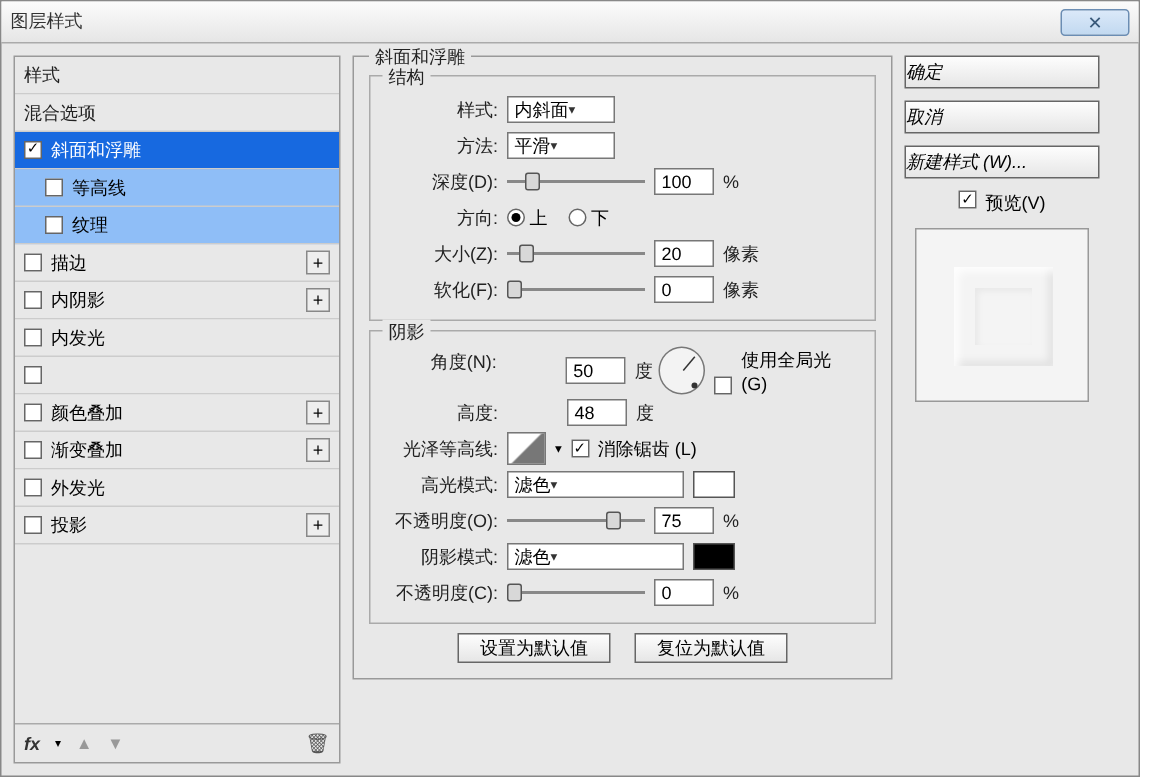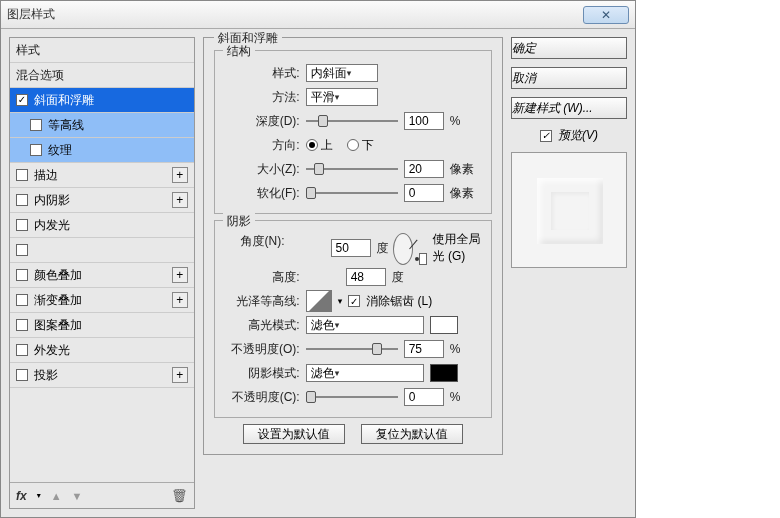--- a/index.html
+++ b/index.html
@@ -1,21 +1,21 @@
 <!DOCTYPE html>
 <html><head>
 <meta charset="utf-8">
 <style>
 * { box-sizing: border-box; margin: 0; padding: 0; font-family: "Microsoft YaHei", Arial, sans-serif; font-size: 12px; }
 body { background: #fff; }
-.dialog { width: 636px; height: 518px; background: #e8e8e8; border: 1px solid #888; position: relative; }
+.dialog { width: 760px; height: 518px; background: #e8e8e8; border: 1px solid #888; position: relative; }
 .titlebar { height: 28px; background: linear-gradient(#fbfbfb,#e6e6e6); border-bottom: 1px solid #aaa; display: flex; align-items: center; padding: 0 6px; }
 .titlebar .title { color: #333; flex: 1; font-size: 12px; }
 .close-btn { width: 46px; height: 18px; background: linear-gradient(#dbe9f9,#c2d9f0); border: 1px solid #6b8db3; border-radius: 3px; display: flex; align-items: center; justify-content: center; color: #3a5a7a; font-size: 11px; cursor: pointer; }
-.content { display: flex; padding: 8px 8px 8px 8px; height: calc(100% - 28px); gap: 8px; }
+.content { display: flex; padding: 8px 26px 8px 8px; height: calc(100% - 28px); gap: 8px; }
 .left-panel { width: 218px; background: #e8e8e8; border: 1px solid #999; display: flex; flex-direction: column; }
 .left-list { flex: 1; overflow: auto; }
 .style-row { height: 25px; display: flex; align-items: center; padding: 0 6px; border-bottom: 1px solid #ccc; background: #e8e8e8; }
 .style-row.header { font-size: 12px; color: #222; }
 .style-row.selected { background: #1769e0; color: #fff; }
 .style-row.sub { background: #8fbef7; }
 .style-row .cb { width: 12px; height: 12px; border: 1px solid #666; background: #fff; margin-right: 6px; display: inline-flex; align-items: center; justify-content: center; font-size: 10px; line-height: 10px; }
 .style-row .cb.checked::after { content: "✓"; color: #000; font-size: 10px; }
 .style-row.selected .cb.checked::after { color: #000; }
 .style-row .lbl { flex: 1; }
@@ -46,21 +46,21 @@
 .angle-dial::after { content: ""; position: absolute; width: 1px; height: 12px; background: #333; left: 15px; top: 3px; transform-origin: bottom center; transform: rotate(40deg); }
 .angle-dial .dot { position: absolute; width: 4px; height: 4px; background: #333; border-radius: 50%; left: 21px; top: 23px; }
 .cb2 { width: 12px; height: 12px; border: 1px solid #666; background: #fff; display: inline-flex; align-items: center; justify-content: center; }
 .cb2.checked::after { content: "✓"; font-size: 10px; color: #000; }
 .contour-sw { width: 26px; height: 22px; border: 1px solid #777; background: linear-gradient(135deg,#fff 0%, #fff 48%, #777 52%, #777 100%); }
 .swatch { width: 28px; height: 18px; border: 1px solid #555; }
 .btn { height: 20px; border: 1px solid #666; background: linear-gradient(#fdfdfd,#e6e6e6); padding: 0 14px; display: inline-flex; align-items: center; justify-content: center; cursor: pointer; }
 .bottom-btns { display: flex; gap: 16px; justify-content: center; padding-top: 6px; text-align: center; }
 .right-panel { width: 130px; display: flex; flex-direction: column; gap: 8px; }
 .rbtn { height: 22px; border: 1px solid #666; background: linear-gradient(#fdfdfd,#e6e6e6); display: flex; align-items: center; justify-content: flex-start; cursor: pointer; font-style: italic; }
-.preview-row { display: flex; align-items: center; gap: 6px; justify-content: center; font-style: italic; }
+.preview-row { display: flex; align-items: flex-start; gap: 6px; justify-content: center; }
 .preview-box { width: 116px; height: 116px; border: 1px solid #999; background: #f4f4f4; margin: 0 auto; position: relative; }
 .preview-box .bevel { position: absolute; left: 25px; top: 25px; width: 66px; height: 66px; background: #f4f4f4; box-shadow: inset 3px 3px 6px rgba(255,255,255,0.9), inset -3px -3px 6px rgba(0,0,0,0.08); }
 .preview-box .bevel::after { content: ""; position: absolute; left: 14px; top: 14px; width: 38px; height: 38px; background: #f4f4f4; box-shadow: inset 2px 2px 4px rgba(0,0,0,0.05); }
 </style>
 </head>
 <body>
 
 <div class="dialog">
   <div class="titlebar">
     <span class="title">图层样式</span>
@@ -110,24 +110,20 @@
         </div>
         <div class="style-row">
           <span class="cb"></span>
           <span class="lbl">颜色叠加</span>
           <span class="plus">+</span>
         </div>
         <div class="style-row">
           <span class="cb"></span>
           <span class="lbl">渐变叠加</span>
           <span class="plus">+</span>
-        </div>
-        <div class="style-row">
-          <span class="cb"></span>
-          <span class="lbl">图案叠加</span>
         </div>
         <div class="style-row">
           <span class="cb"></span>
           <span class="lbl">外发光</span>
         </div>
         <div class="style-row">
           <span class="cb"></span>
           <span class="lbl">投影</span>
           <span class="plus">+</span>
         </div>

